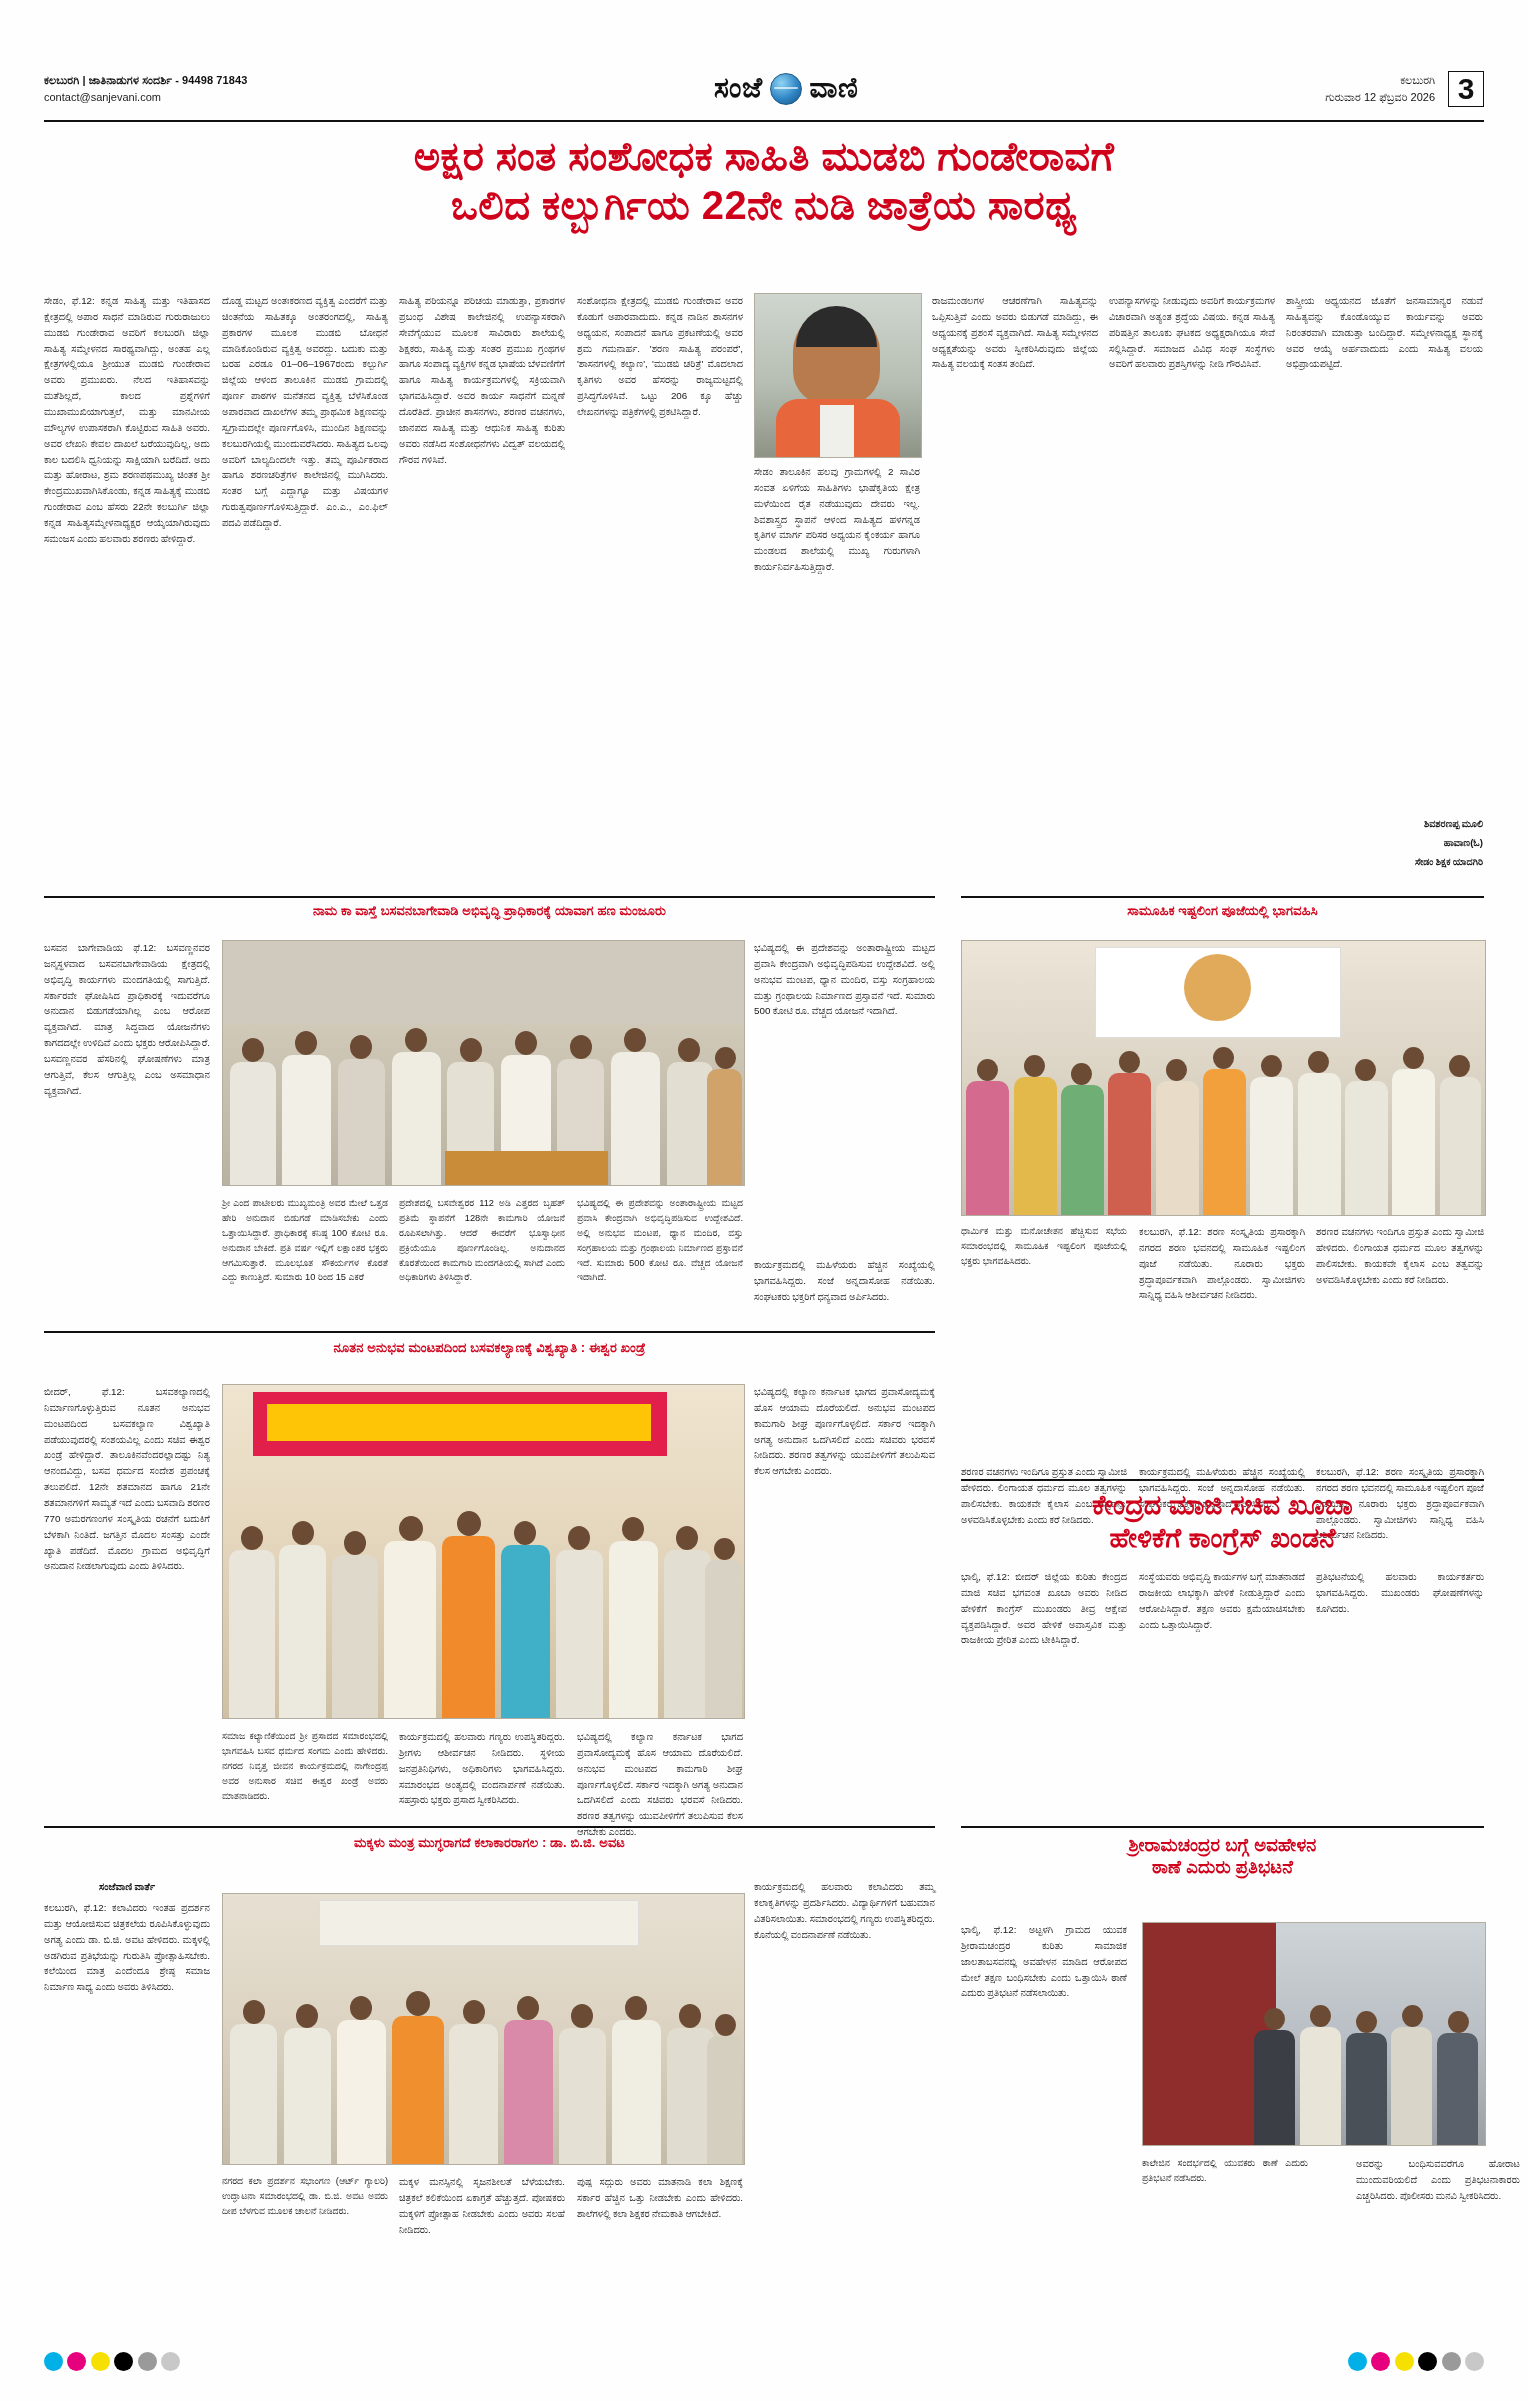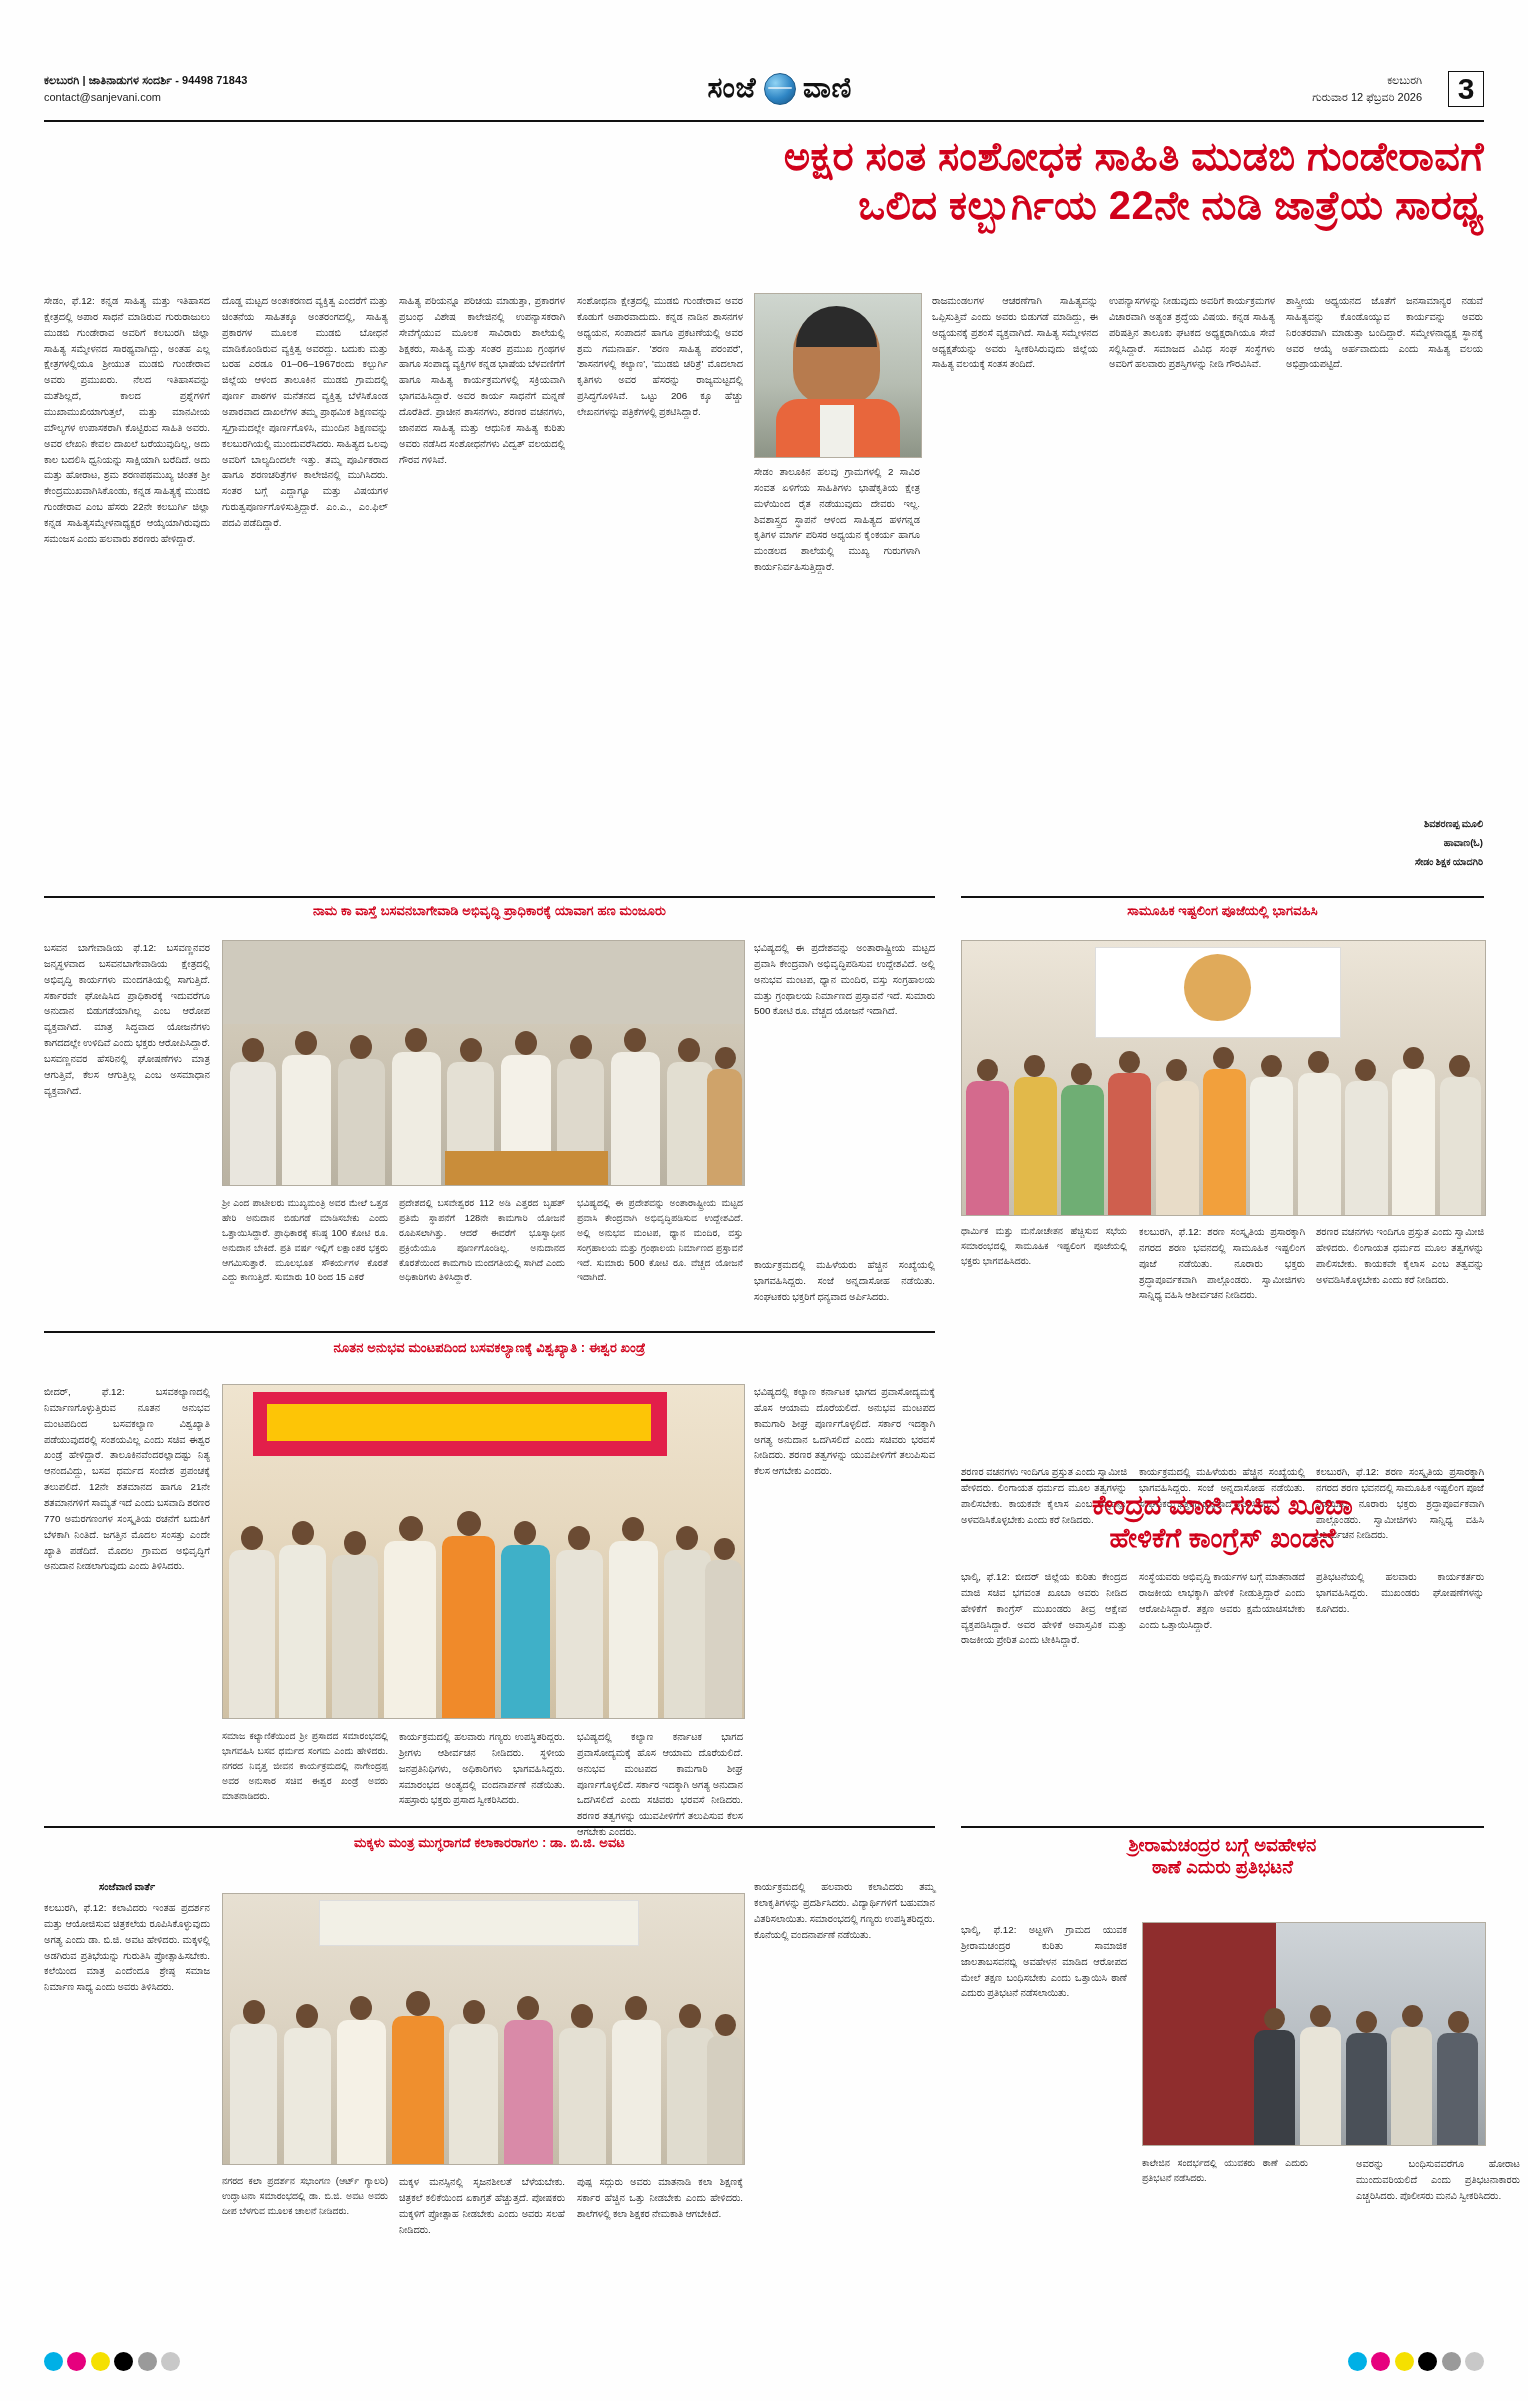--- a/index.html
+++ b/index.html
@@ -46,39 +46,39 @@
     border:1.5px solid #1d5b8a;
     display:inline-block;
     position:relative;
   }
   .globe:after{
     content:"";position:absolute;left:3px;top:13.3px;width:24px;height:2.2px;
     background:rgba(255,255,255,.65);border-radius:1.5px;
   }
   .mast-right{
     text-align:right;
-    display:flex;align-items:center;gap:26px;
+    display:flex;align-items:center;gap:13px;
   }
   .mast-right .edition{
     font-size:11px;line-height:1.5;
   }
   .pageno{
     font-size:30px;font-weight:bold;
     border:1.5px solid #111;
     width:34px;height:34px;
     display:flex;align-items:center;justify-content:center;
     line-height:1;
   }
   .rule{
     position:absolute;left:44px;right:44px;top:120px;height:2.2px;background:#111;
   }
   
   .headline{
     position:absolute;left:44px;right:44px;top:132px;
-    text-align:right;
+    text-align:center;
     color:#d0021b;
     font-weight:bold;
     font-size:40px;
     line-height:1.22;
     letter-spacing:0.4px;
   }
   .headline .l2{display:block;}
   
   .col{
     position:absolute;

